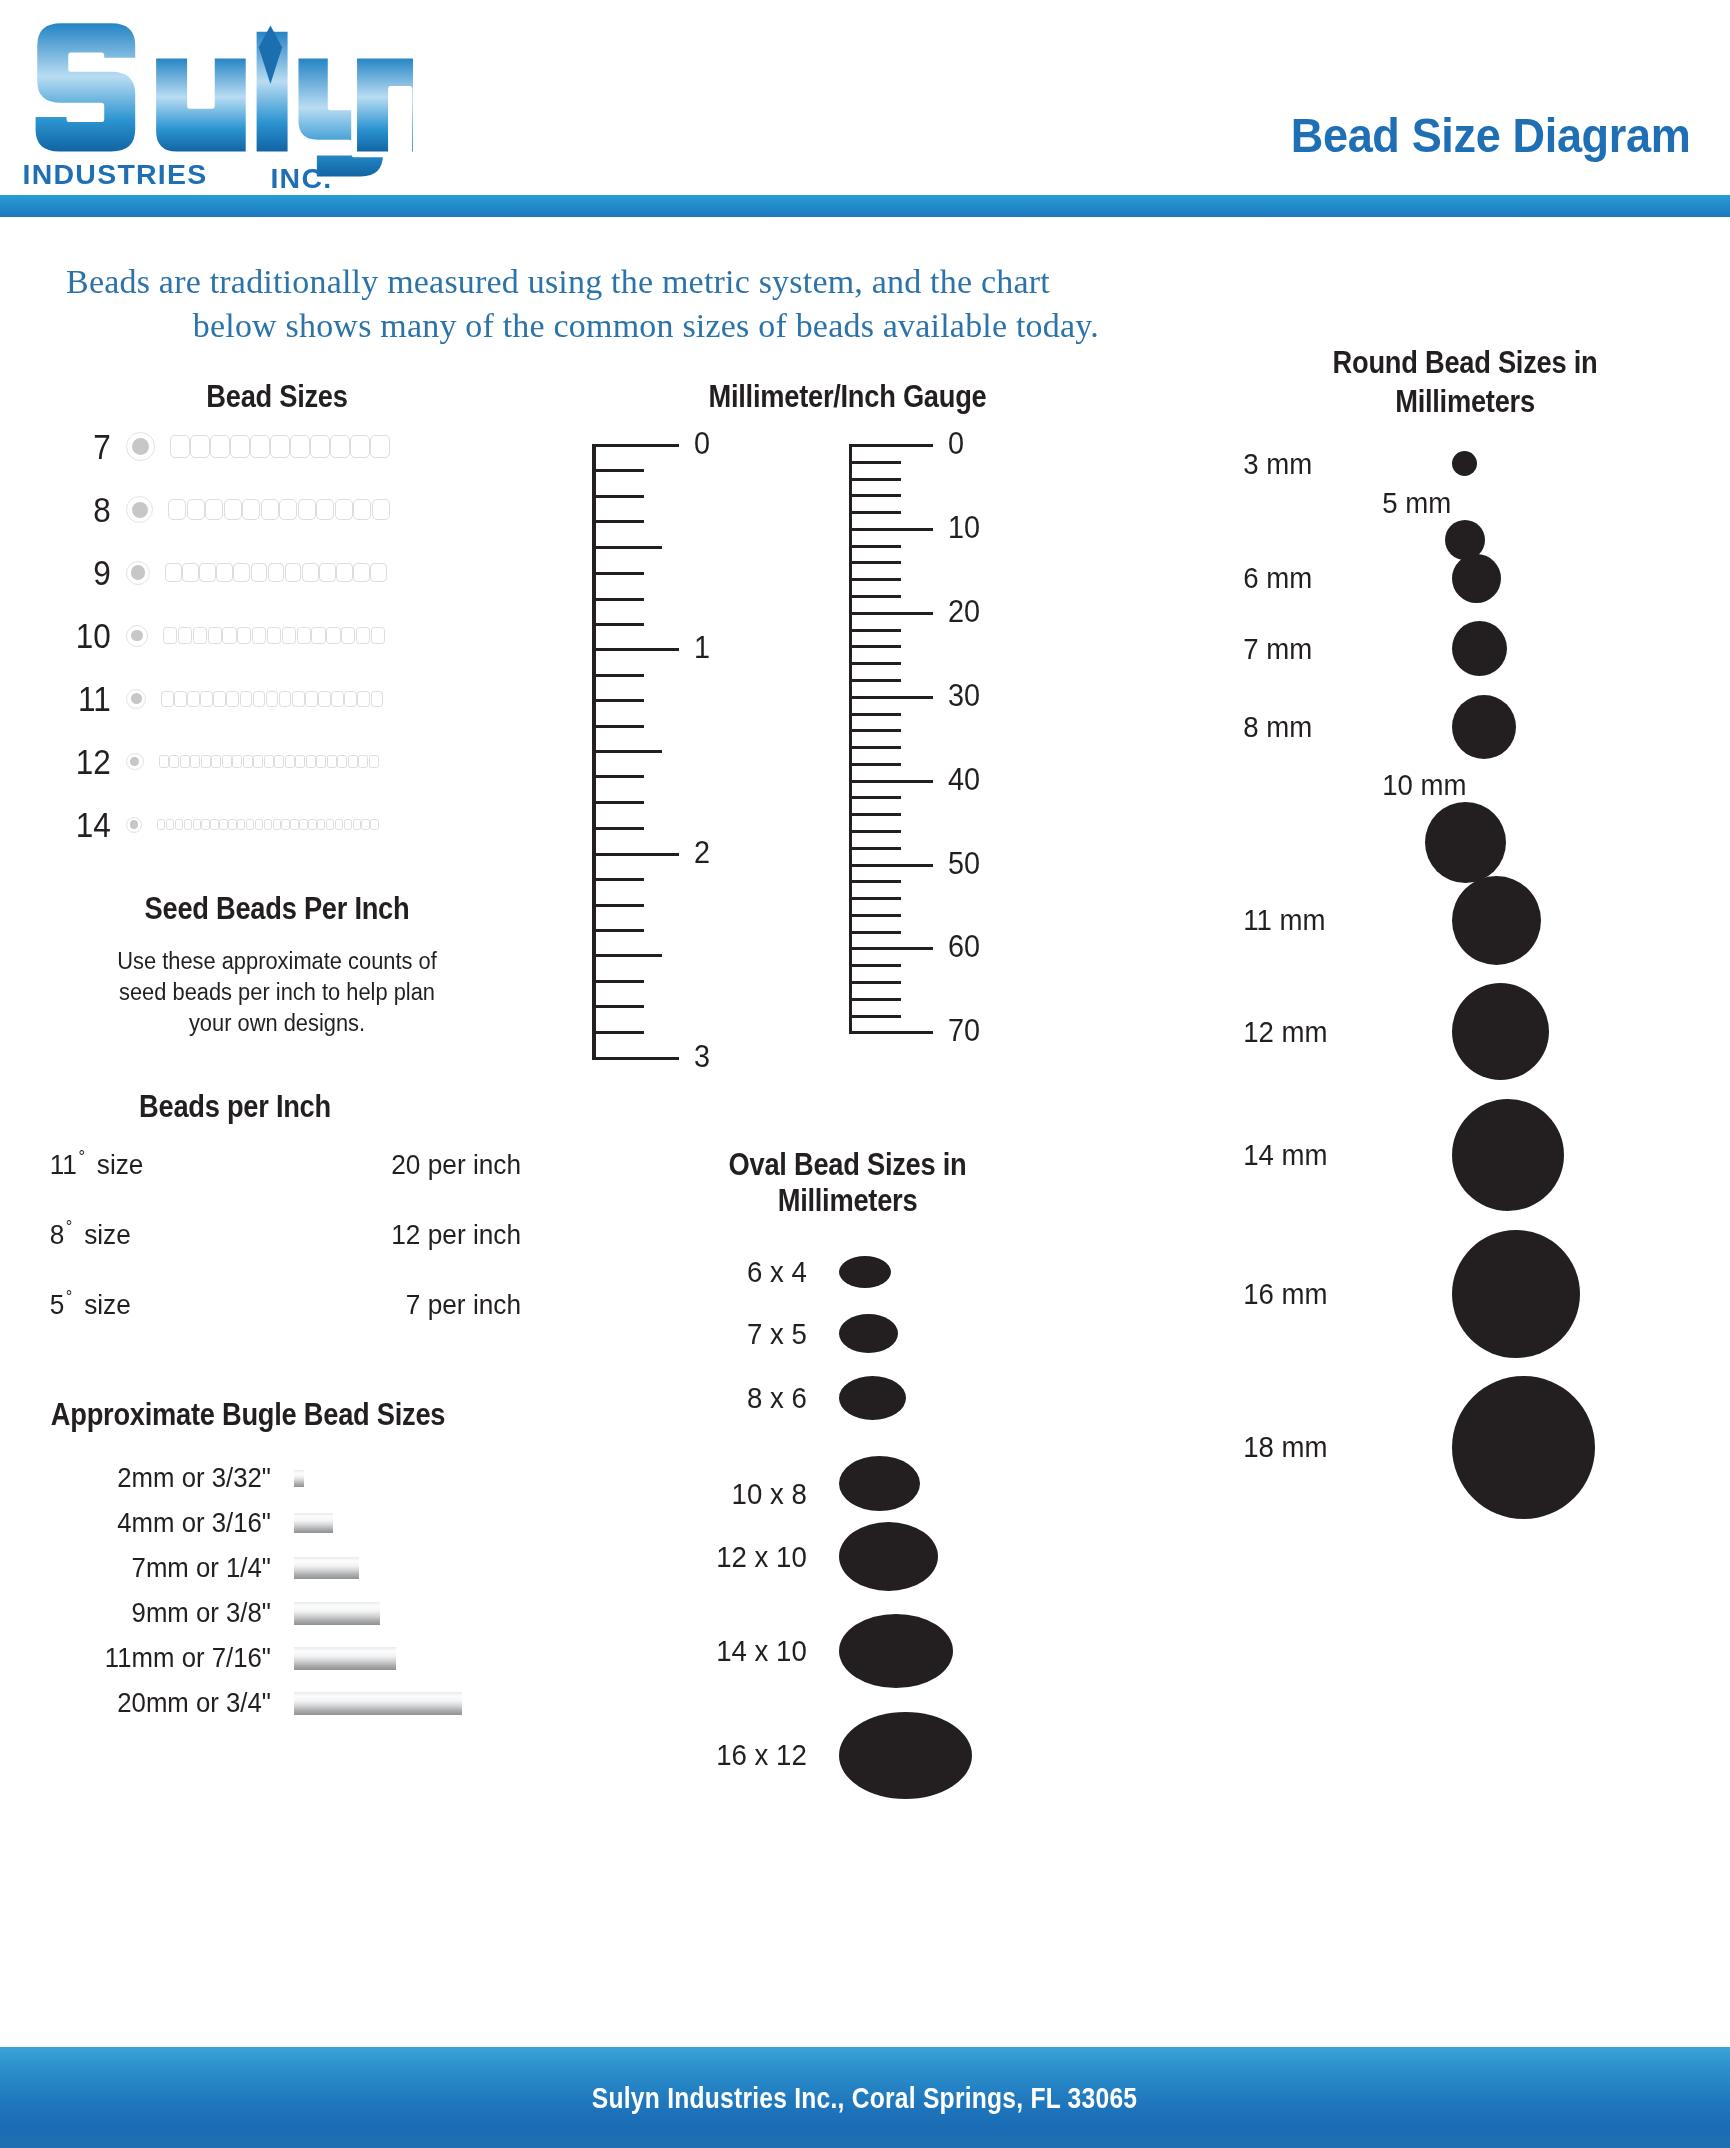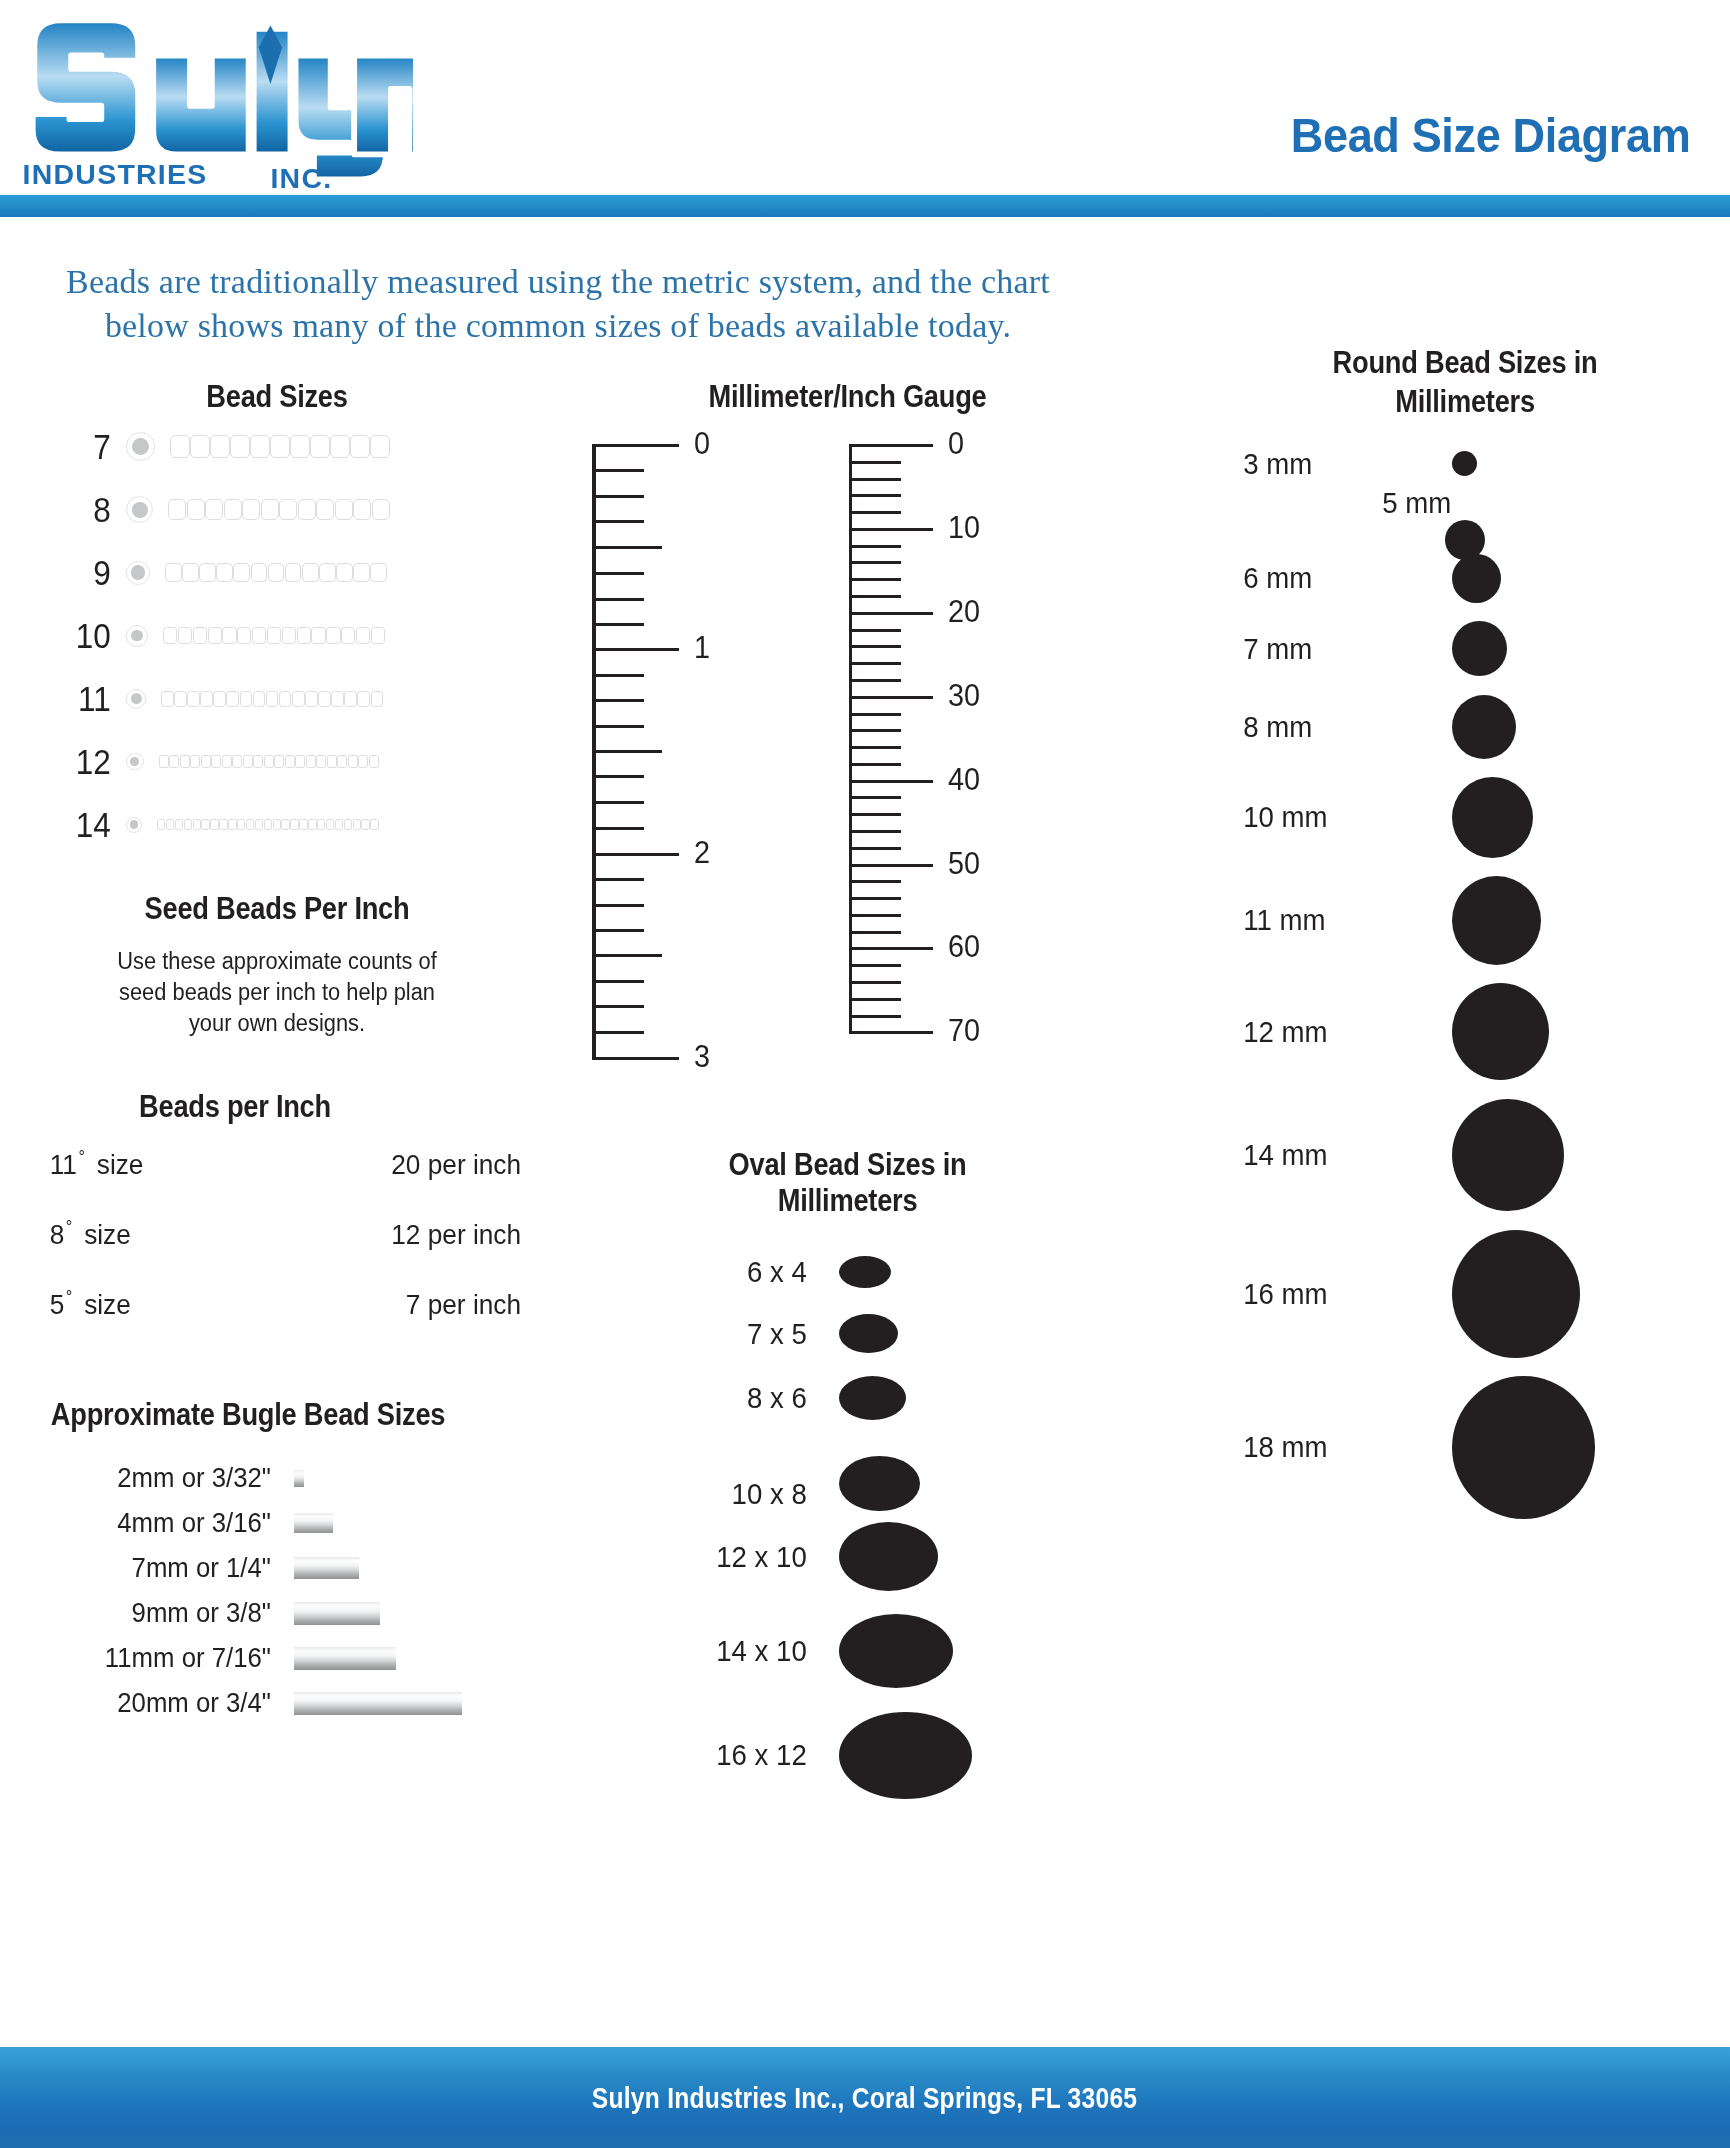--- a/index.html
+++ b/index.html
@@ -52,21 +52,21 @@
     top: 260px;
     width: 1082px;
     text-align: center;
     color: #2b73a8;
     font-family: "Liberation Serif", serif;
     font-size: 34px;
     line-height: 1.28;
     letter-spacing: 0.2px;
   }
   #intro .l1 { display: block; }
-  #intro .l2 { display: block; }
+  #intro .l2 { display: block; text-align: right; }
 
   
   .col-heading {
     font-weight: bold;
     font-size: 31px;
     text-align: center;
     letter-spacing: -0.3px;
     color: #231f20;
     transform: scaleX(0.88);
   }
@@ -719,21 +719,21 @@
         <div class="round-shape" style="width: 49px; height: 49px;"></div>
       </div>
       <div class="round-row" style="height: 74px;">
         <div class="round-label">7 mm</div>
         <div class="round-shape" style="width: 55px; height: 55px;"></div>
       </div>
       <div class="round-row" style="height: 82px;">
         <div class="round-label">8 mm</div>
         <div class="round-shape" style="width: 64px; height: 64px;"></div>
       </div>
-      <div class="round-row" style="height: 99px;">
+      <div class="round-row" style="height: 99px; flex-direction: column;">
         <div class="round-label">10 mm</div>
         <div class="round-shape" style="width: 81px; height: 81px;"></div>
       </div>
       <div class="round-row" style="height: 107px;">
         <div class="round-label">11 mm</div>
         <div class="round-shape" style="width: 89px; height: 89px;"></div>
       </div>
       <div class="round-row" style="height: 116px;">
         <div class="round-label">12 mm</div>
         <div class="round-shape" style="width: 97px; height: 97px;"></div>

